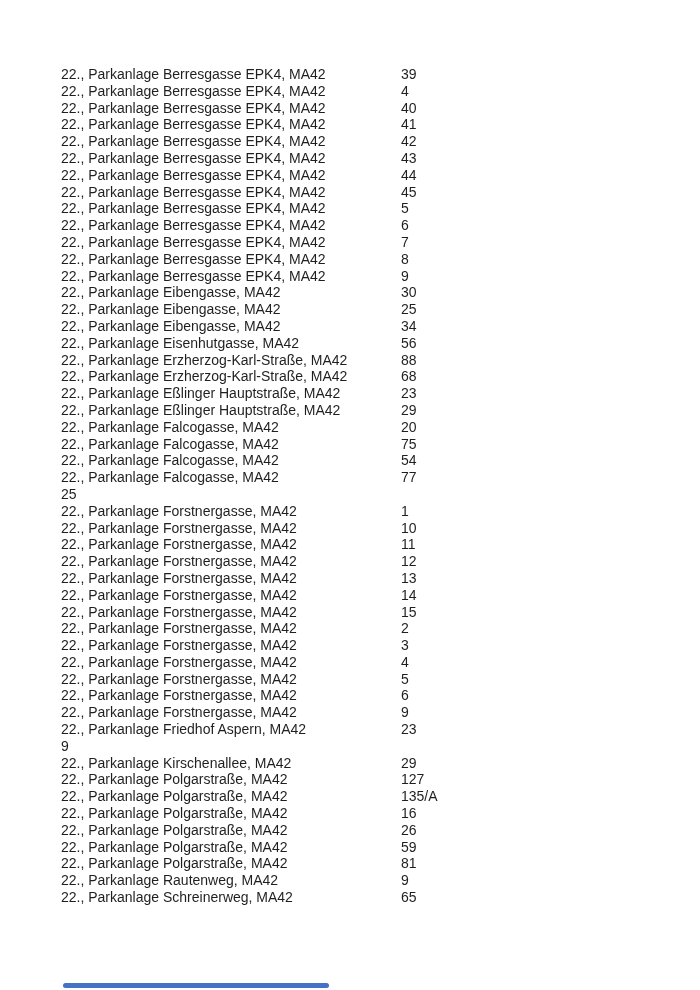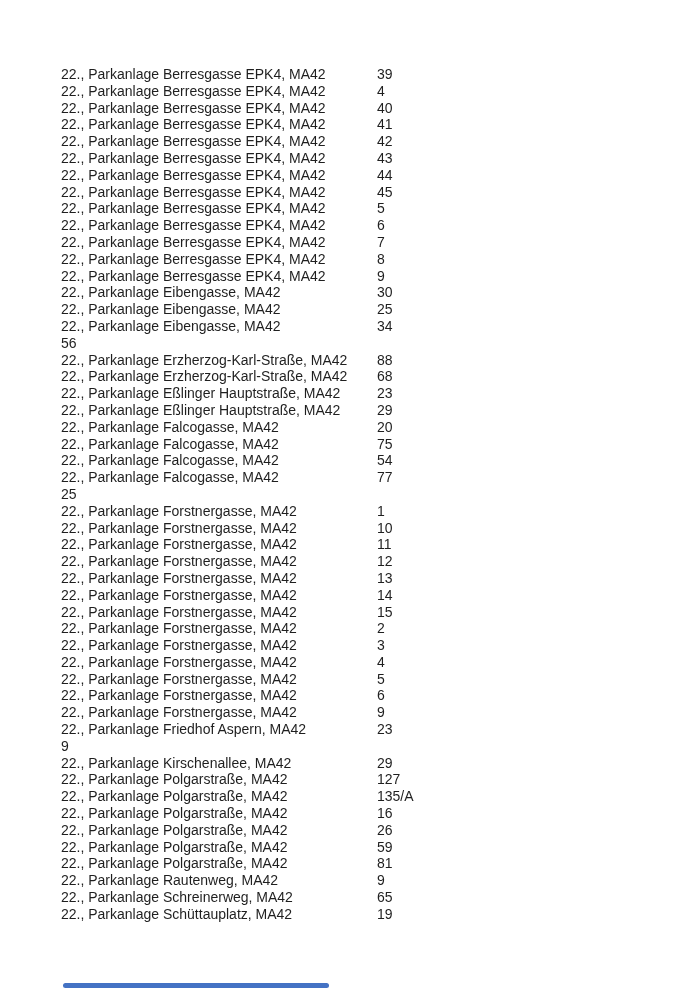--- a/index.html
+++ b/index.html
@@ -22,20 +22,21 @@
   }
   .row {
     display: flex;
     align-items: baseline;
     width: 560px;
     height: 16.8px;
     line-height: 16.8px;
     font-size: 14px;
     color: #1f1f1f;
     white-space: nowrap;
+    gap: 24px;
   }
   .row .label {
     flex: 0 0 316px;
     width: 316px;
     overflow: visible;
   }
   .row .value {
     flex: 0 0 auto;
   }
   .bottom-bar {
@@ -126,20 +127,21 @@
     <span class="label">22., Parkanlage Eibengasse, MA42</span>
     <span class="value">25</span>
   </div>
 
   <div class="row">
     <span class="label">22., Parkanlage Eibengasse, MA42</span>
     <span class="value">34</span>
   </div>
 
   <div class="row">
+    <span class="label">22., Parkanlage Eisenhutgasse, MA42</span>
     <span class="value">56</span>
   </div>
 
   <div class="row">
     <span class="label">22., Parkanlage Erzherzog-Karl-Straße, MA42</span>
     <span class="value">88</span>
   </div>
 
   <div class="row">
     <span class="label">22., Parkanlage Erzherzog-Karl-Straße, MA42</span>
@@ -292,19 +294,15 @@
   <div class="row">
     <span class="label">22., Parkanlage Rautenweg, MA42</span>
     <span class="value">9</span>
   </div>
 
   <div class="row">
     <span class="label">22., Parkanlage Schreinerweg, MA42</span>
     <span class="value">65</span>
   </div>
 
-  <div class="row">
-    <span class="label">22., Parkanlage Schüttauplatz, MA42</span>
-    <span class="value">19</span>
-  </div>
 </div>
   <div class="bottom-bar" style="background: rgb(68, 114, 196);"></div>
 </div>
 
 </body></html>

